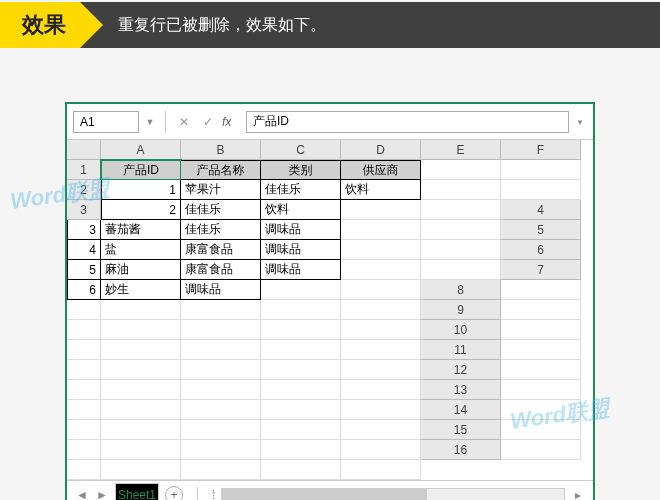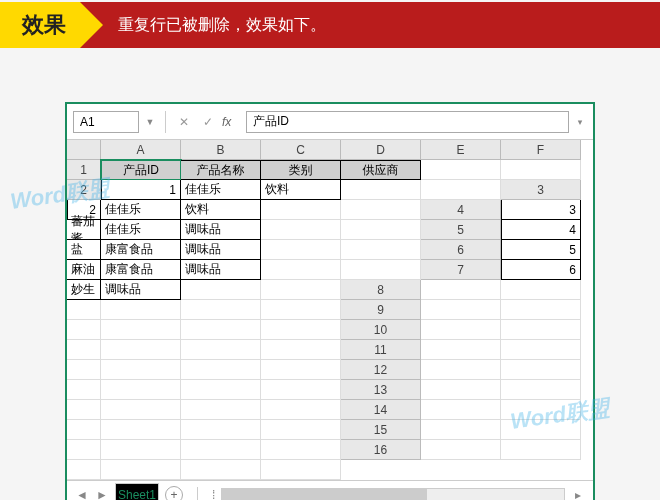--- a/index.html
+++ b/index.html
@@ -1,20 +1,20 @@
 <!DOCTYPE html>
 <html><head>
 <meta charset="utf-8">
 <style>
 *{box-sizing:border-box;margin:0;padding:0;font-family:"Microsoft YaHei",Arial,sans-serif}
 body{width:660px;height:500px;background:#f5f5f5;overflow:hidden}
 .banner{height:50px;display:flex;align-items:center}
 .banner-label{background:#ffd900;height:46px;padding:0 14px 0 22px;display:flex;align-items:center;font-size:22px;font-weight:bold;color:#222;position:relative}
 .banner-label::after{content:"";position:absolute;right:-23px;top:0;border-top:23px solid transparent;border-bottom:23px solid transparent;border-left:23px solid #ffd900}
-.banner-text{background:#b91c1c;color:#fff;height:46px;flex:1;display:flex;align-items:center;padding-left:38px;font-size:16px}
+.banner-text{background:#404040;color:#fff;height:46px;flex:1;display:flex;align-items:center;padding-left:38px;font-size:16px}
 .sheet-wrap{margin:52px auto 0;width:530px;border:2px solid #1a8d5f;background:#fff}
 .fbar{height:36px;display:flex;align-items:center;border-bottom:1px solid #ccc;padding:0 6px;gap:4px}
 .cellref{width:66px;height:22px;border:1px solid #aaa;font-size:12px;padding:0 6px;display:flex;align-items:center;background:#fff}
 .dd{width:14px;color:#888;font-size:9px;text-align:center}
 .fbar-sep{width:1px;height:22px;background:#ccc;margin:0 4px}
 .fbar-ico{width:20px;text-align:center;color:#999;font-size:12px}
 .fx{font-style:italic;font-size:12px;color:#666;width:20px;text-align:left}
 .fval{flex:1;height:22px;border:1px solid #aaa;font-size:12px;padding:0 6px;display:flex;align-items:center}
 .grid{display:grid;grid-template-columns:34px repeat(6,80px);font-size:12px}
 .hd{background:#e8e8e8;border:1px solid #bbb;border-top:none;border-left:none;height:20px;display:flex;align-items:center;justify-content:center;color:#444}
@@ -66,20 +66,21 @@
       <div class="hd">F</div>
       <div class="rn">1</div>
       <div class="cell tb tbt hdr tbl sel">产品ID</div>
       <div class="cell tb tbt hdr">产品名称</div>
       <div class="cell tb tbt hdr">类别</div>
       <div class="cell tb tbt hdr">供应商</div>
       <div class="cell"></div>
       <div class="cell"></div>
       <div class="rn">2</div>
       <div class="cell tb tbl num">1</div>
+      <div class="cell tb">苹果汁</div>
       <div class="cell tb">佳佳乐</div>
       <div class="cell tb">饮料</div>
       <div class="cell"></div>
       <div class="cell"></div>
       <div class="rn">3</div>
       <div class="cell tb tbl num">2</div>
       <div class="cell tb">佳佳乐</div>
       <div class="cell tb">饮料</div>
       <div class="cell"></div>
       <div class="cell"></div>

